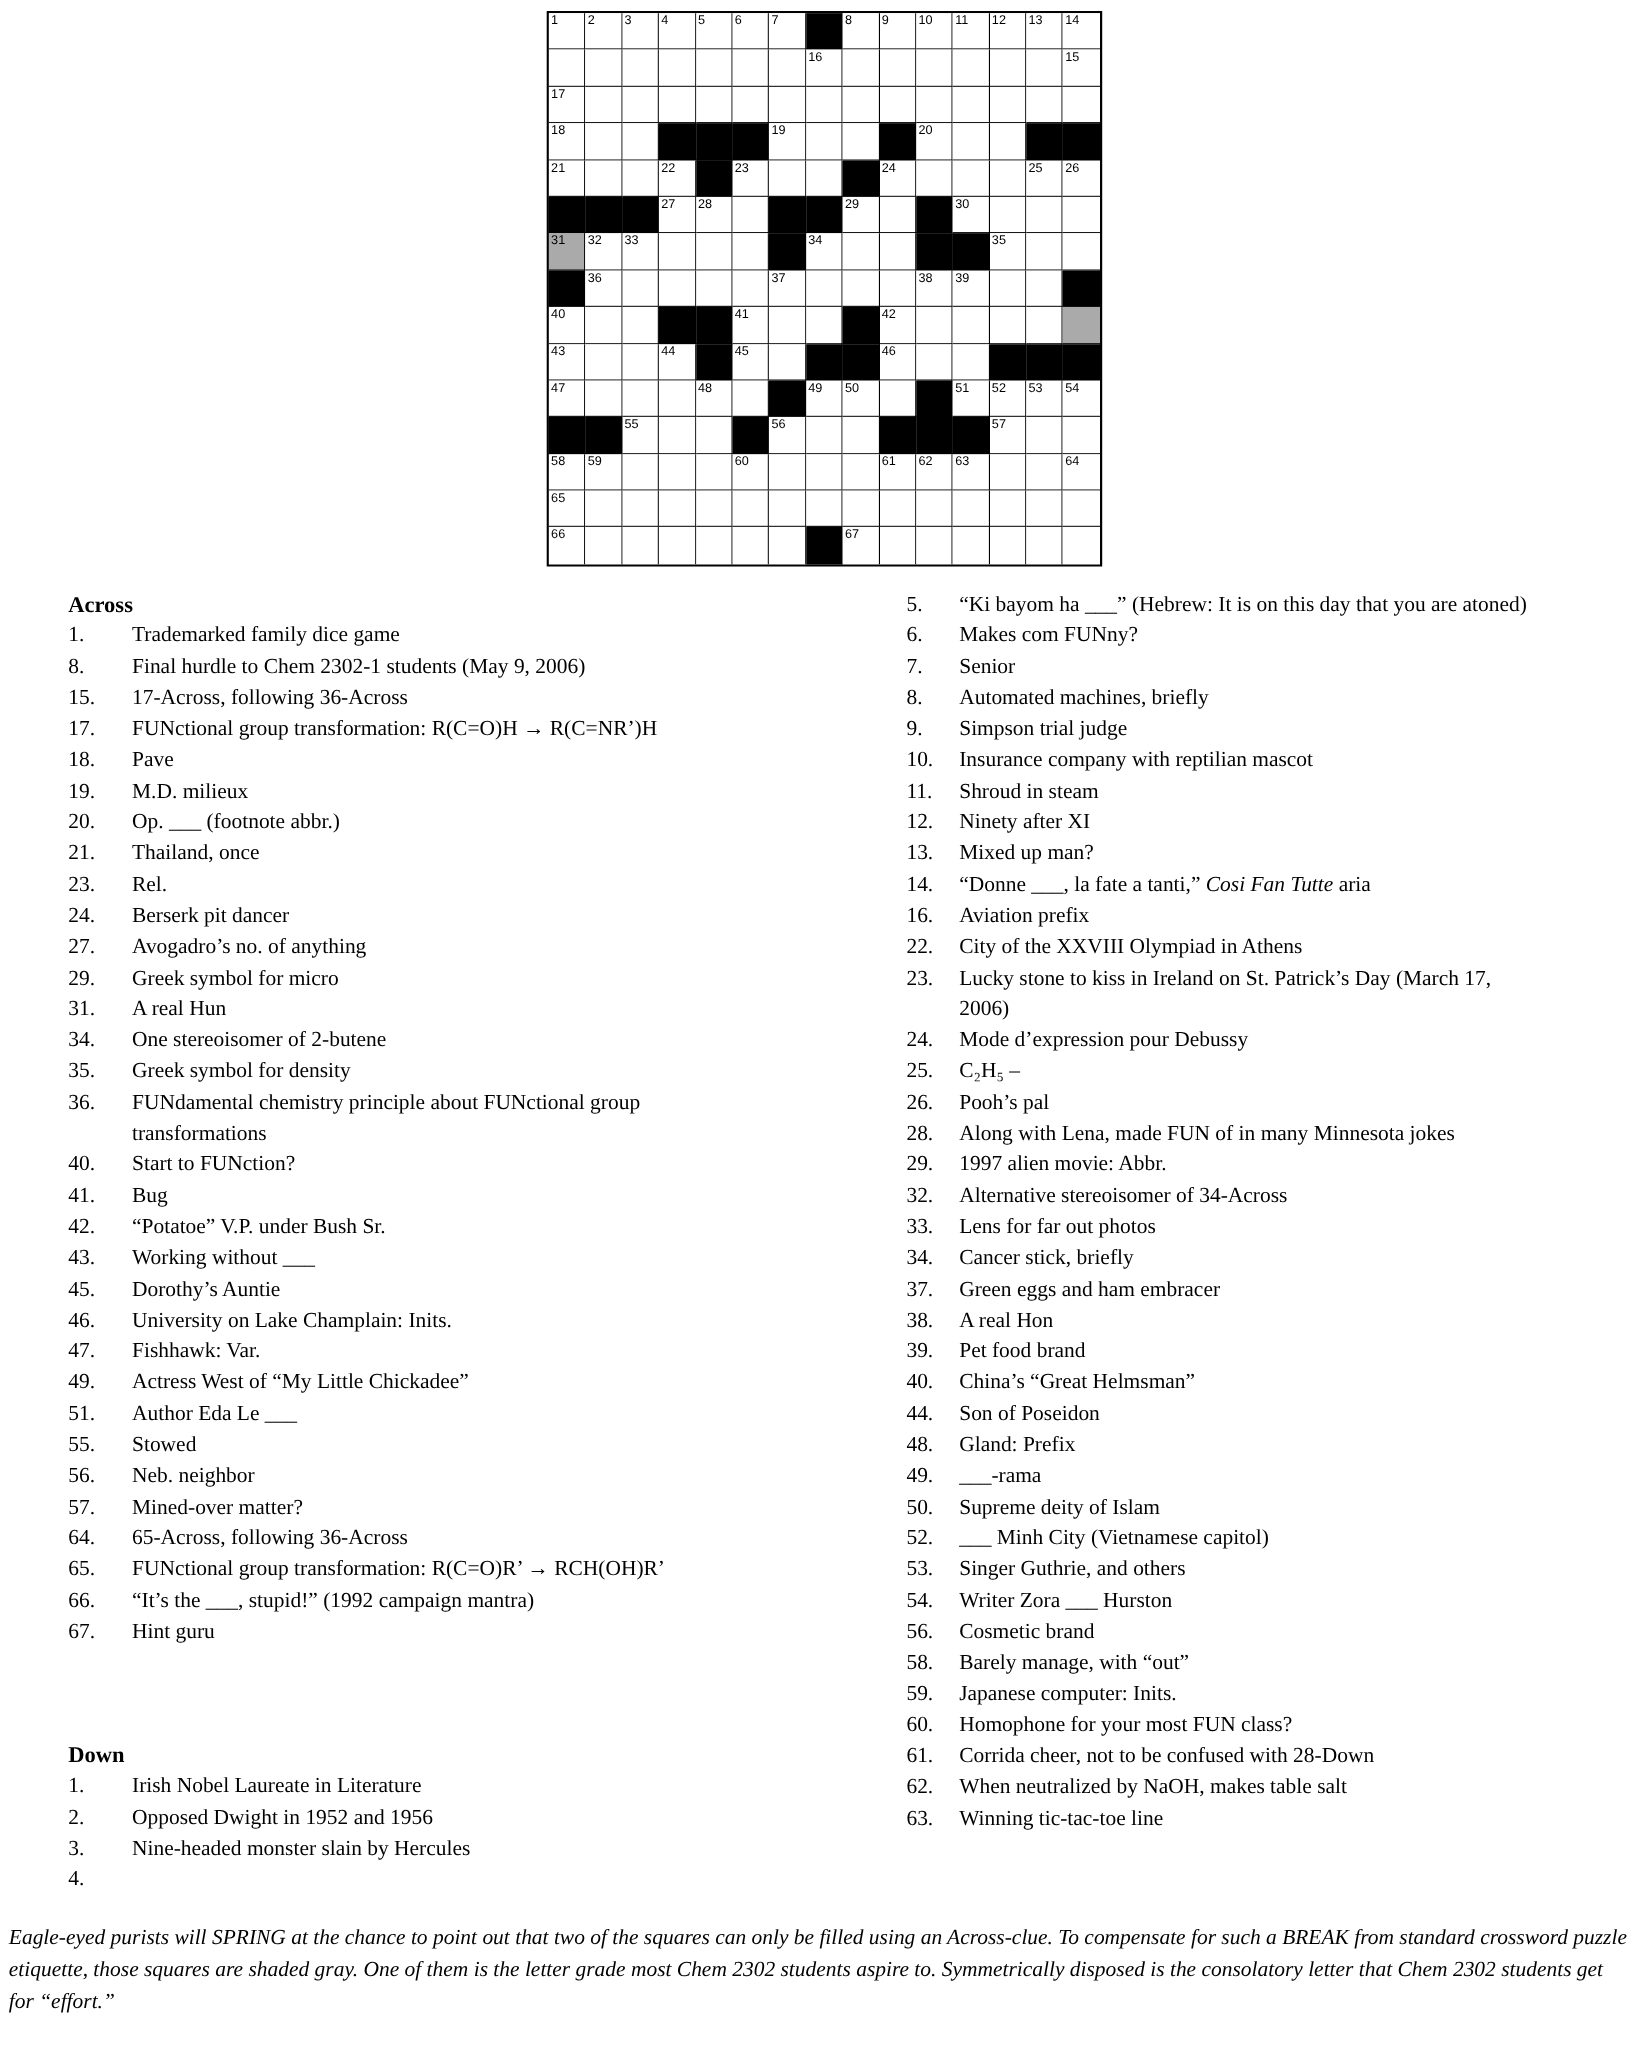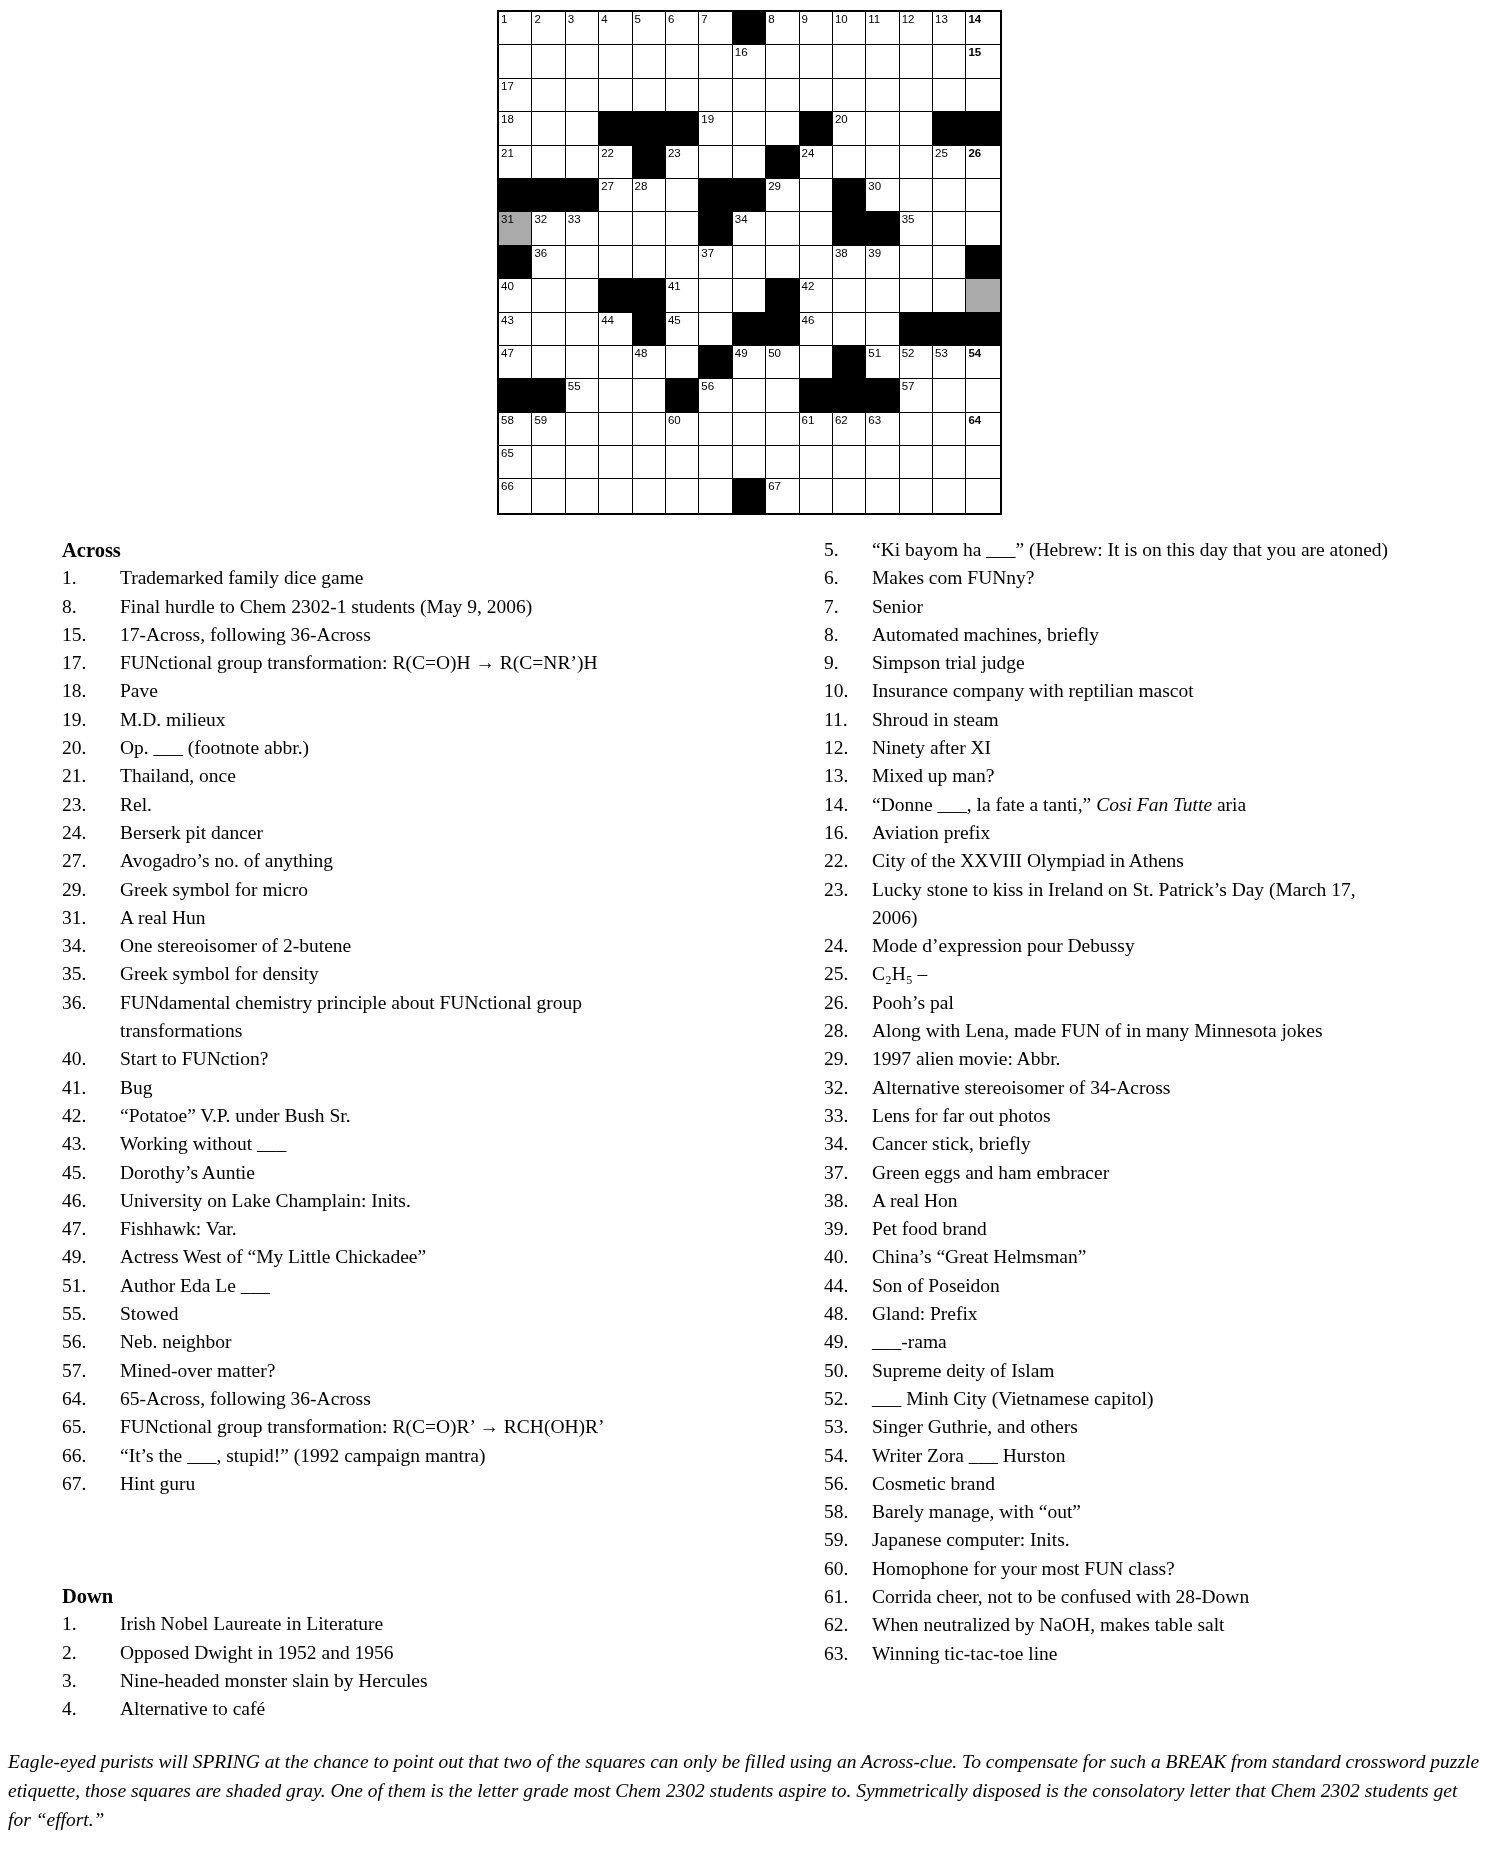--- a/index.html
+++ b/index.html
@@ -9,21 +9,21 @@
   }
   .page{position:absolute;inset:0;}
   
   .grid{
     position:absolute;left:497px;top:10px;
     display:grid;grid-template-columns:repeat(15,33.4px);grid-auto-rows:33.4px;
     border:2px solid #000;background:#fff;
   }
   .cell{position:relative;background:#fff;box-sizing:border-box;
     border-right:1px solid #000;border-bottom:1px solid #000;}
-  .cell:nth-child(15n){border-right:none;font-weight:bold;}
+  .cell:nth-child(15n){border-right:none;}
   .cell:nth-last-child(-n+15){border-bottom:none;}
   .cell.black{background:#000;}
   .cell.gray{background:#aaaaaa;text-align:center;}
   .num{
     position:absolute;top:0;left:2px;
     font-family:"Liberation Sans",sans-serif;font-size:11.5px;line-height:14px;color:#000;
   }
   
   .clues-left{position:absolute;left:62px;top:536px;width:566px;}
   .clues-right{position:absolute;left:824px;top:536px;width:566px;}
@@ -547,21 +547,20 @@
         <div class="clue">
           <span class="cnum">2.</span>
           <span class="ctext">Opposed Dwight in 1952 and 1956</span>
         </div>
         <div class="clue">
           <span class="cnum">3.</span>
           <span class="ctext">Nine-headed monster slain by Hercules</span>
         </div>
         <div class="clue">
           <span class="cnum">4.</span>
-          <span class="ctext">Alternative to café</span>
         </div>
       </div>
   </div>
 
   <div class="clues-right">
     <div id="down-list-right">
         <div class="clue">
           <span class="cnum">5.</span>
           <span class="ctext">“Ki bayom ha ___” (Hebrew: It is on this day that you are atoned)</span>
         </div>

